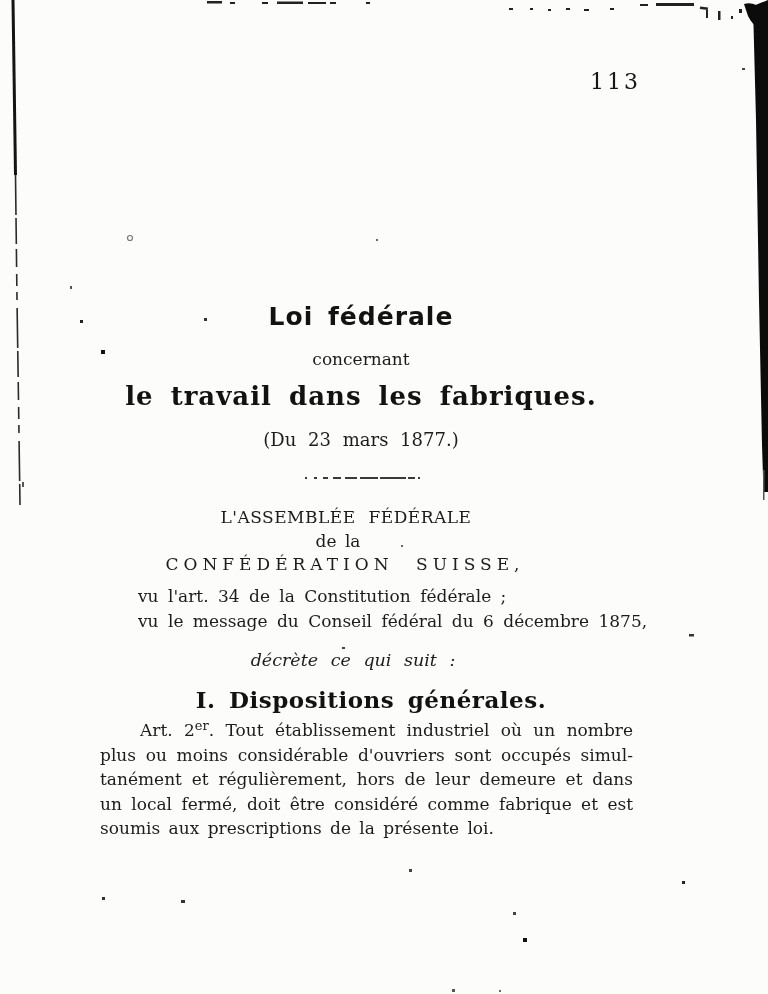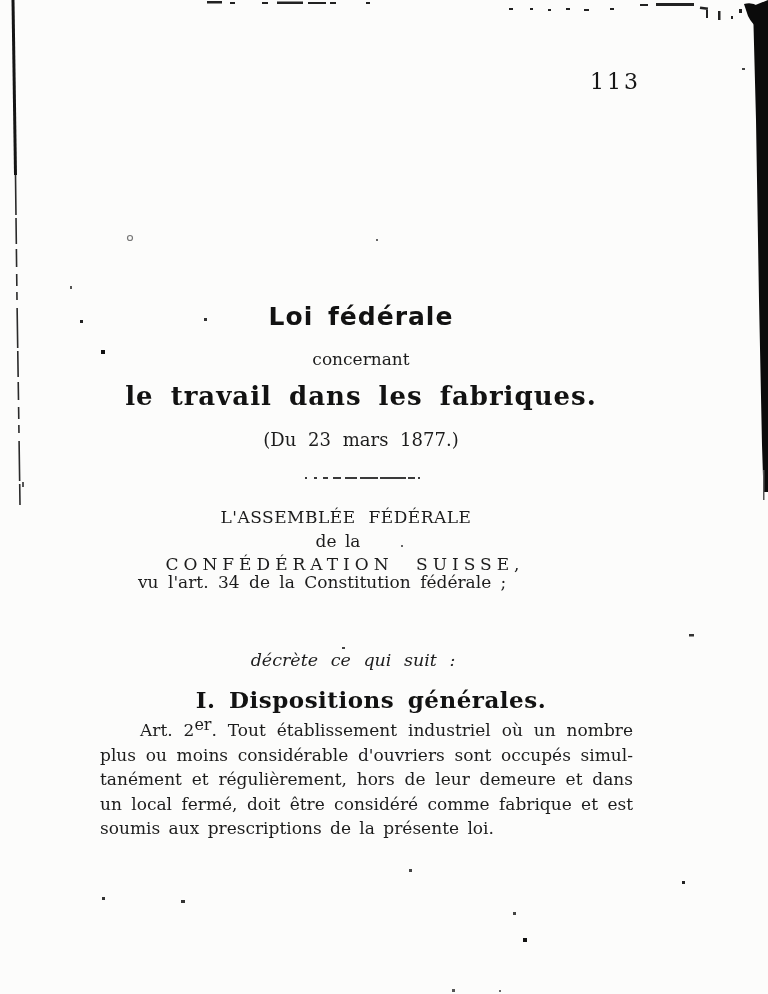--- a/index.html
+++ b/index.html
@@ -51,21 +51,21 @@
   }
   .p-conf {
     top:554px; font-size:17px; letter-spacing:5px; word-spacing:12px;
     transform:translateX(-39px);
   }
 
   .recital {
     position:absolute; left:138px; width:520px;
     font-size:17px; word-spacing:4px; white-space:nowrap;
   }
-  .r1 { top:572px; }
+  .r1 { top:586px; }
   .r2 { top:611px; }
 
   .decree {
     top:650px; font-style:italic; font-size:17.5px; word-spacing:7px;
     transform:translateX(-31px);
   }
   .sect {
     top:686px; font-weight:bold; font-size:23px;
     letter-spacing:0.5px; word-spacing:5px;
     transform:translateX(-13px);
@@ -74,21 +74,21 @@
 
   .article {
     position:absolute; left:100px; top:718px; width:533px;
     margin:0;
     font-size:17px; line-height:24.6px;
     text-align:justify; text-indent:40px;
     word-spacing:3px;
     hyphens:manual; -webkit-hyphens:manual;
   }
   .article sup {
-    font-size:16px; line-height:0; vertical-align:6px;
+    font-size:13px; line-height:0; vertical-align:6px;
   }
 
   .artifacts { position:absolute; left:0; top:0; pointer-events:none; }
 </style>
 </head>
 <body>
 
 <div id="page">
 
   <svg class="artifacts" width="768" height="994" viewBox="0 0 768 994">
@@ -153,20 +153,21 @@
   <div class="t-main centered">Loi fédérale</div>
   <div class="t-conn centered">concernant</div>
   <div class="t-subj centered">le travail dans les fabriques.</div>
   <div class="t-date centered">(Du 23 mars 1877.)</div>
 
   <div class="p-asm centered">L'ASSEMBLÉE FÉDÉRALE</div>
   <div class="p-dela centered">de la</div>
   <div class="p-conf centered">CONFÉDÉRATION SUISSE,</div>
 
   <div class="recital r1">vu l'art. 34 de la Constitution fédérale ;</div>
+  <div class="recital r2">vu le message du Conseil fédéral du 6 décembre 1875,</div>
 
   <div class="decree centered">décrète ce qui suit :</div>
 
   <div class="sect centered">I. Dispositions générales.</div>
 
   <p class="article"><span>Art. 2</span><sup>er</sup><span>. Tout établissement industriel où un nombre plus ou moins considérable d'ouvriers sont occupés simul­tanément et régulièrement, hors de leur demeure et dans un local fermé, doit être considéré comme fabrique et est soumis aux prescriptions de la présente loi.</span></p>
 
 </div>
 
 </body></html>

